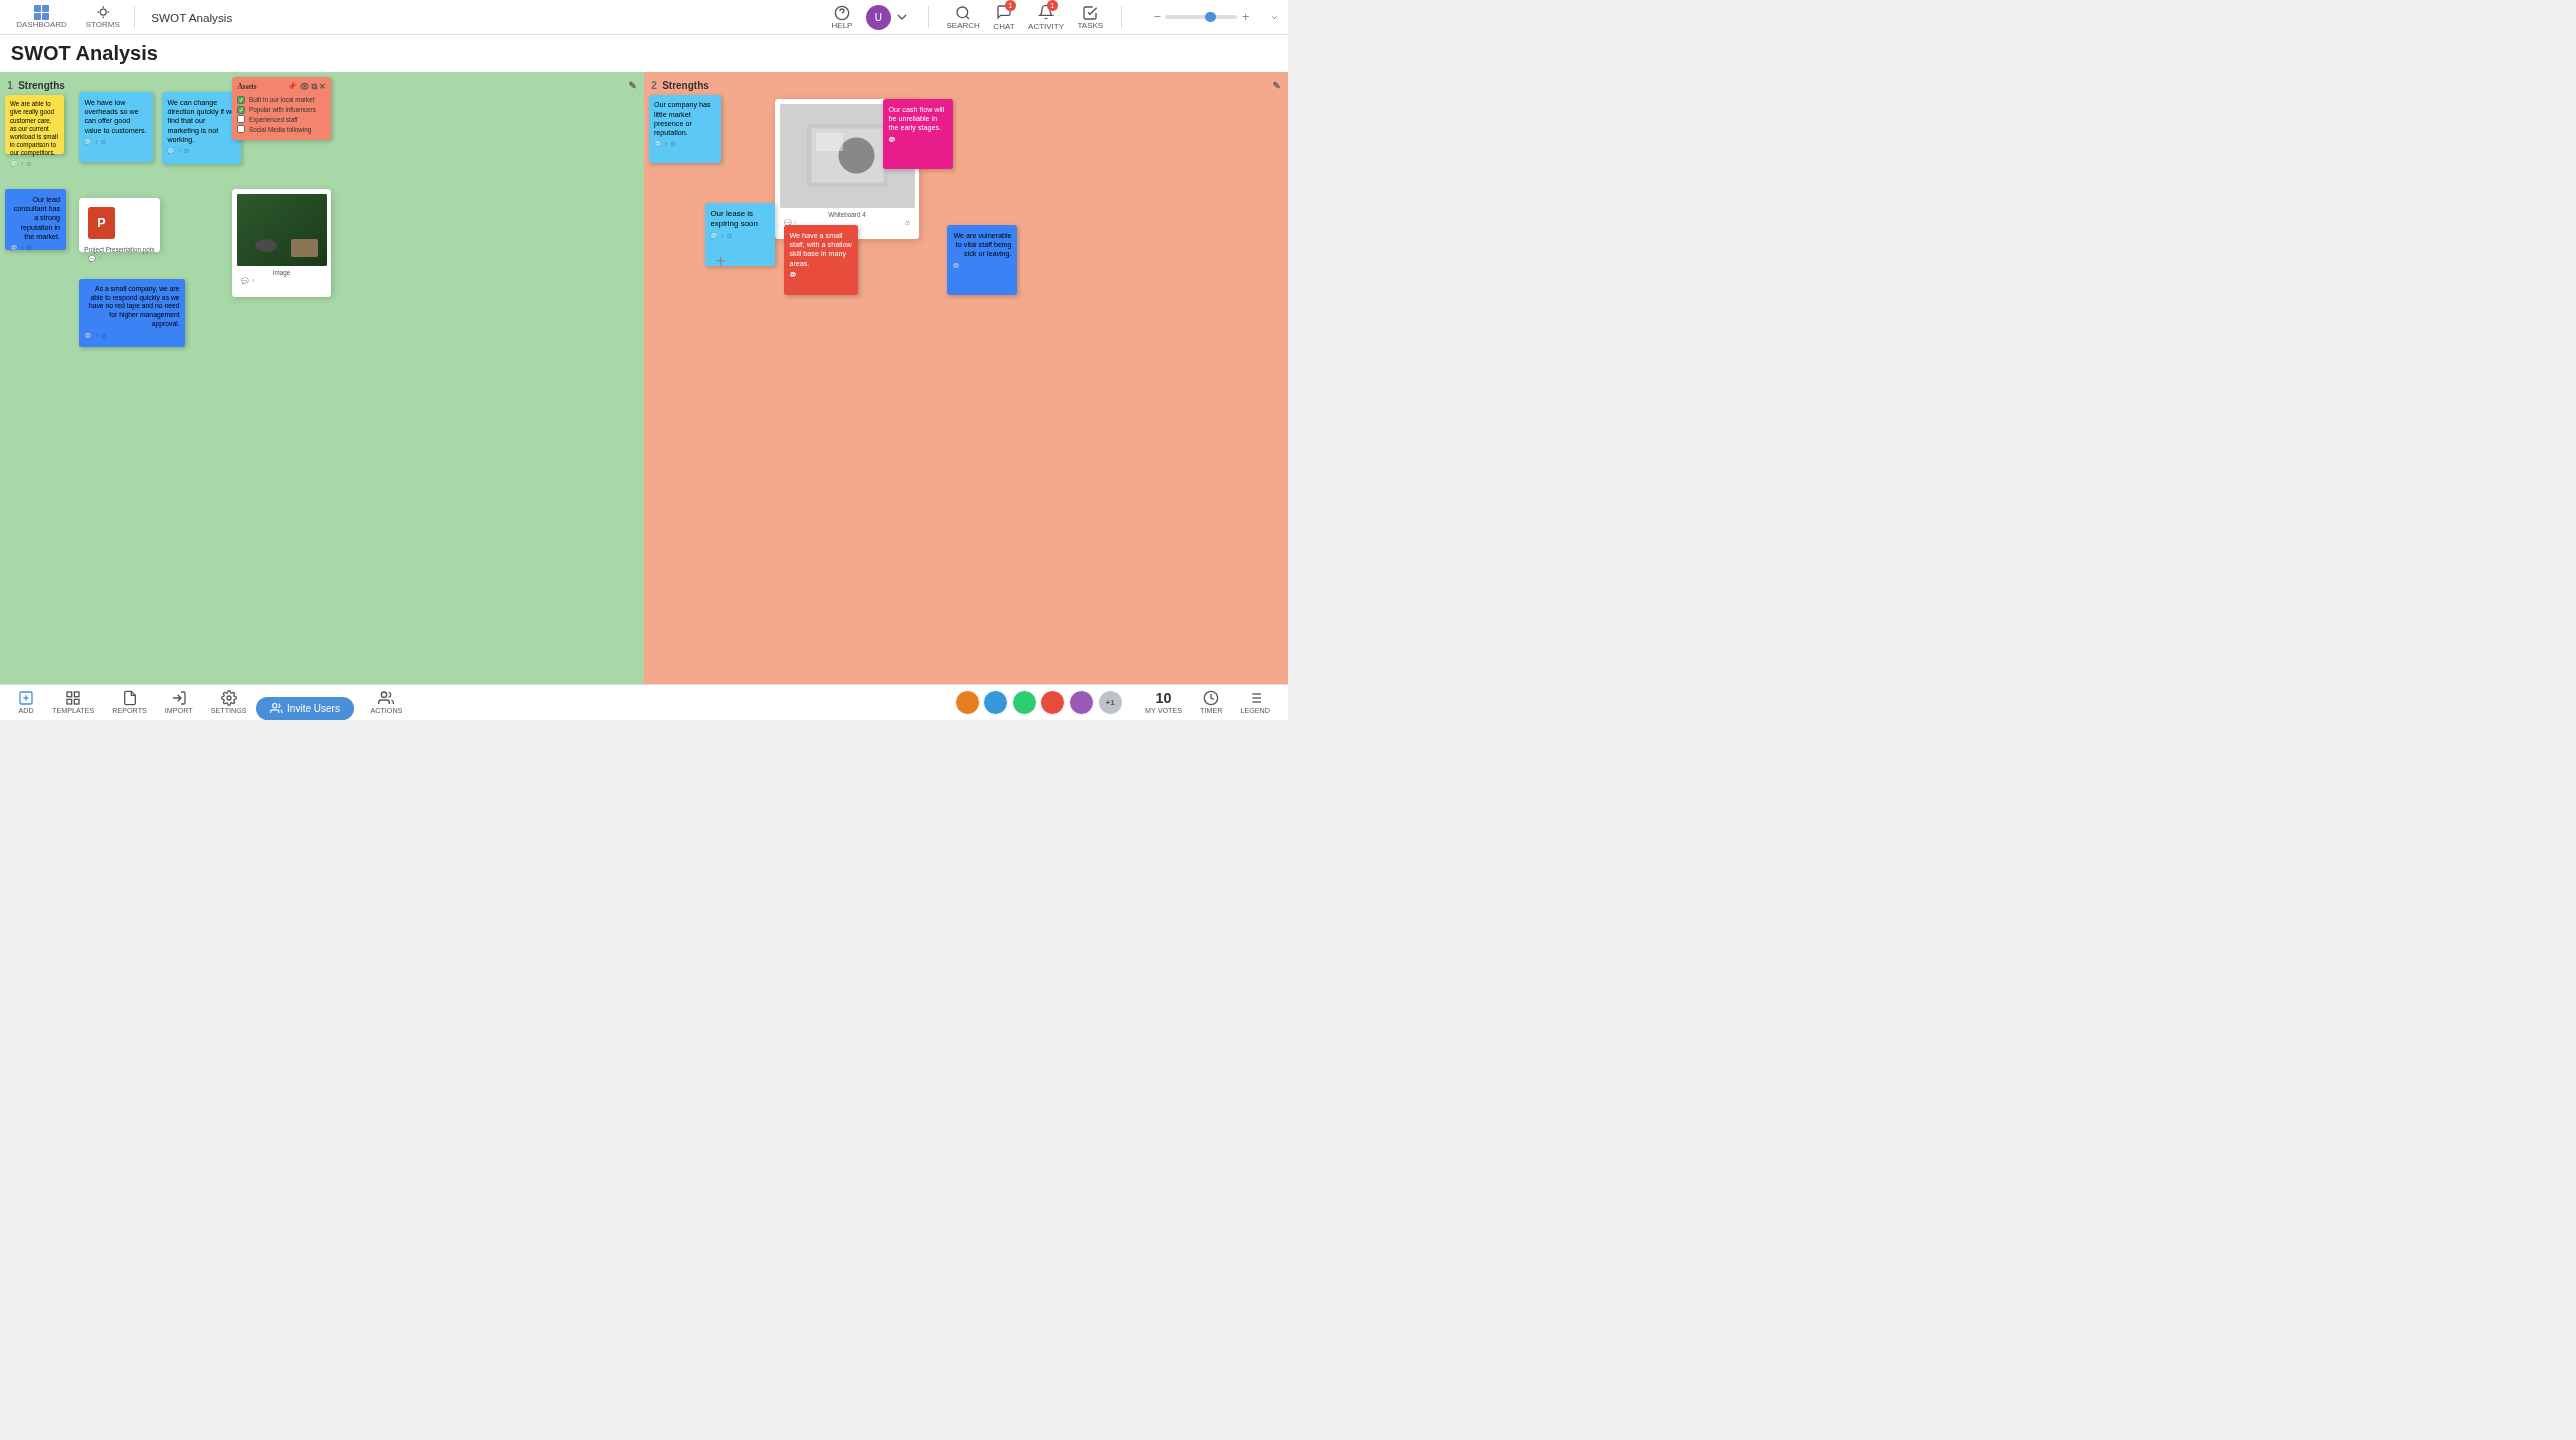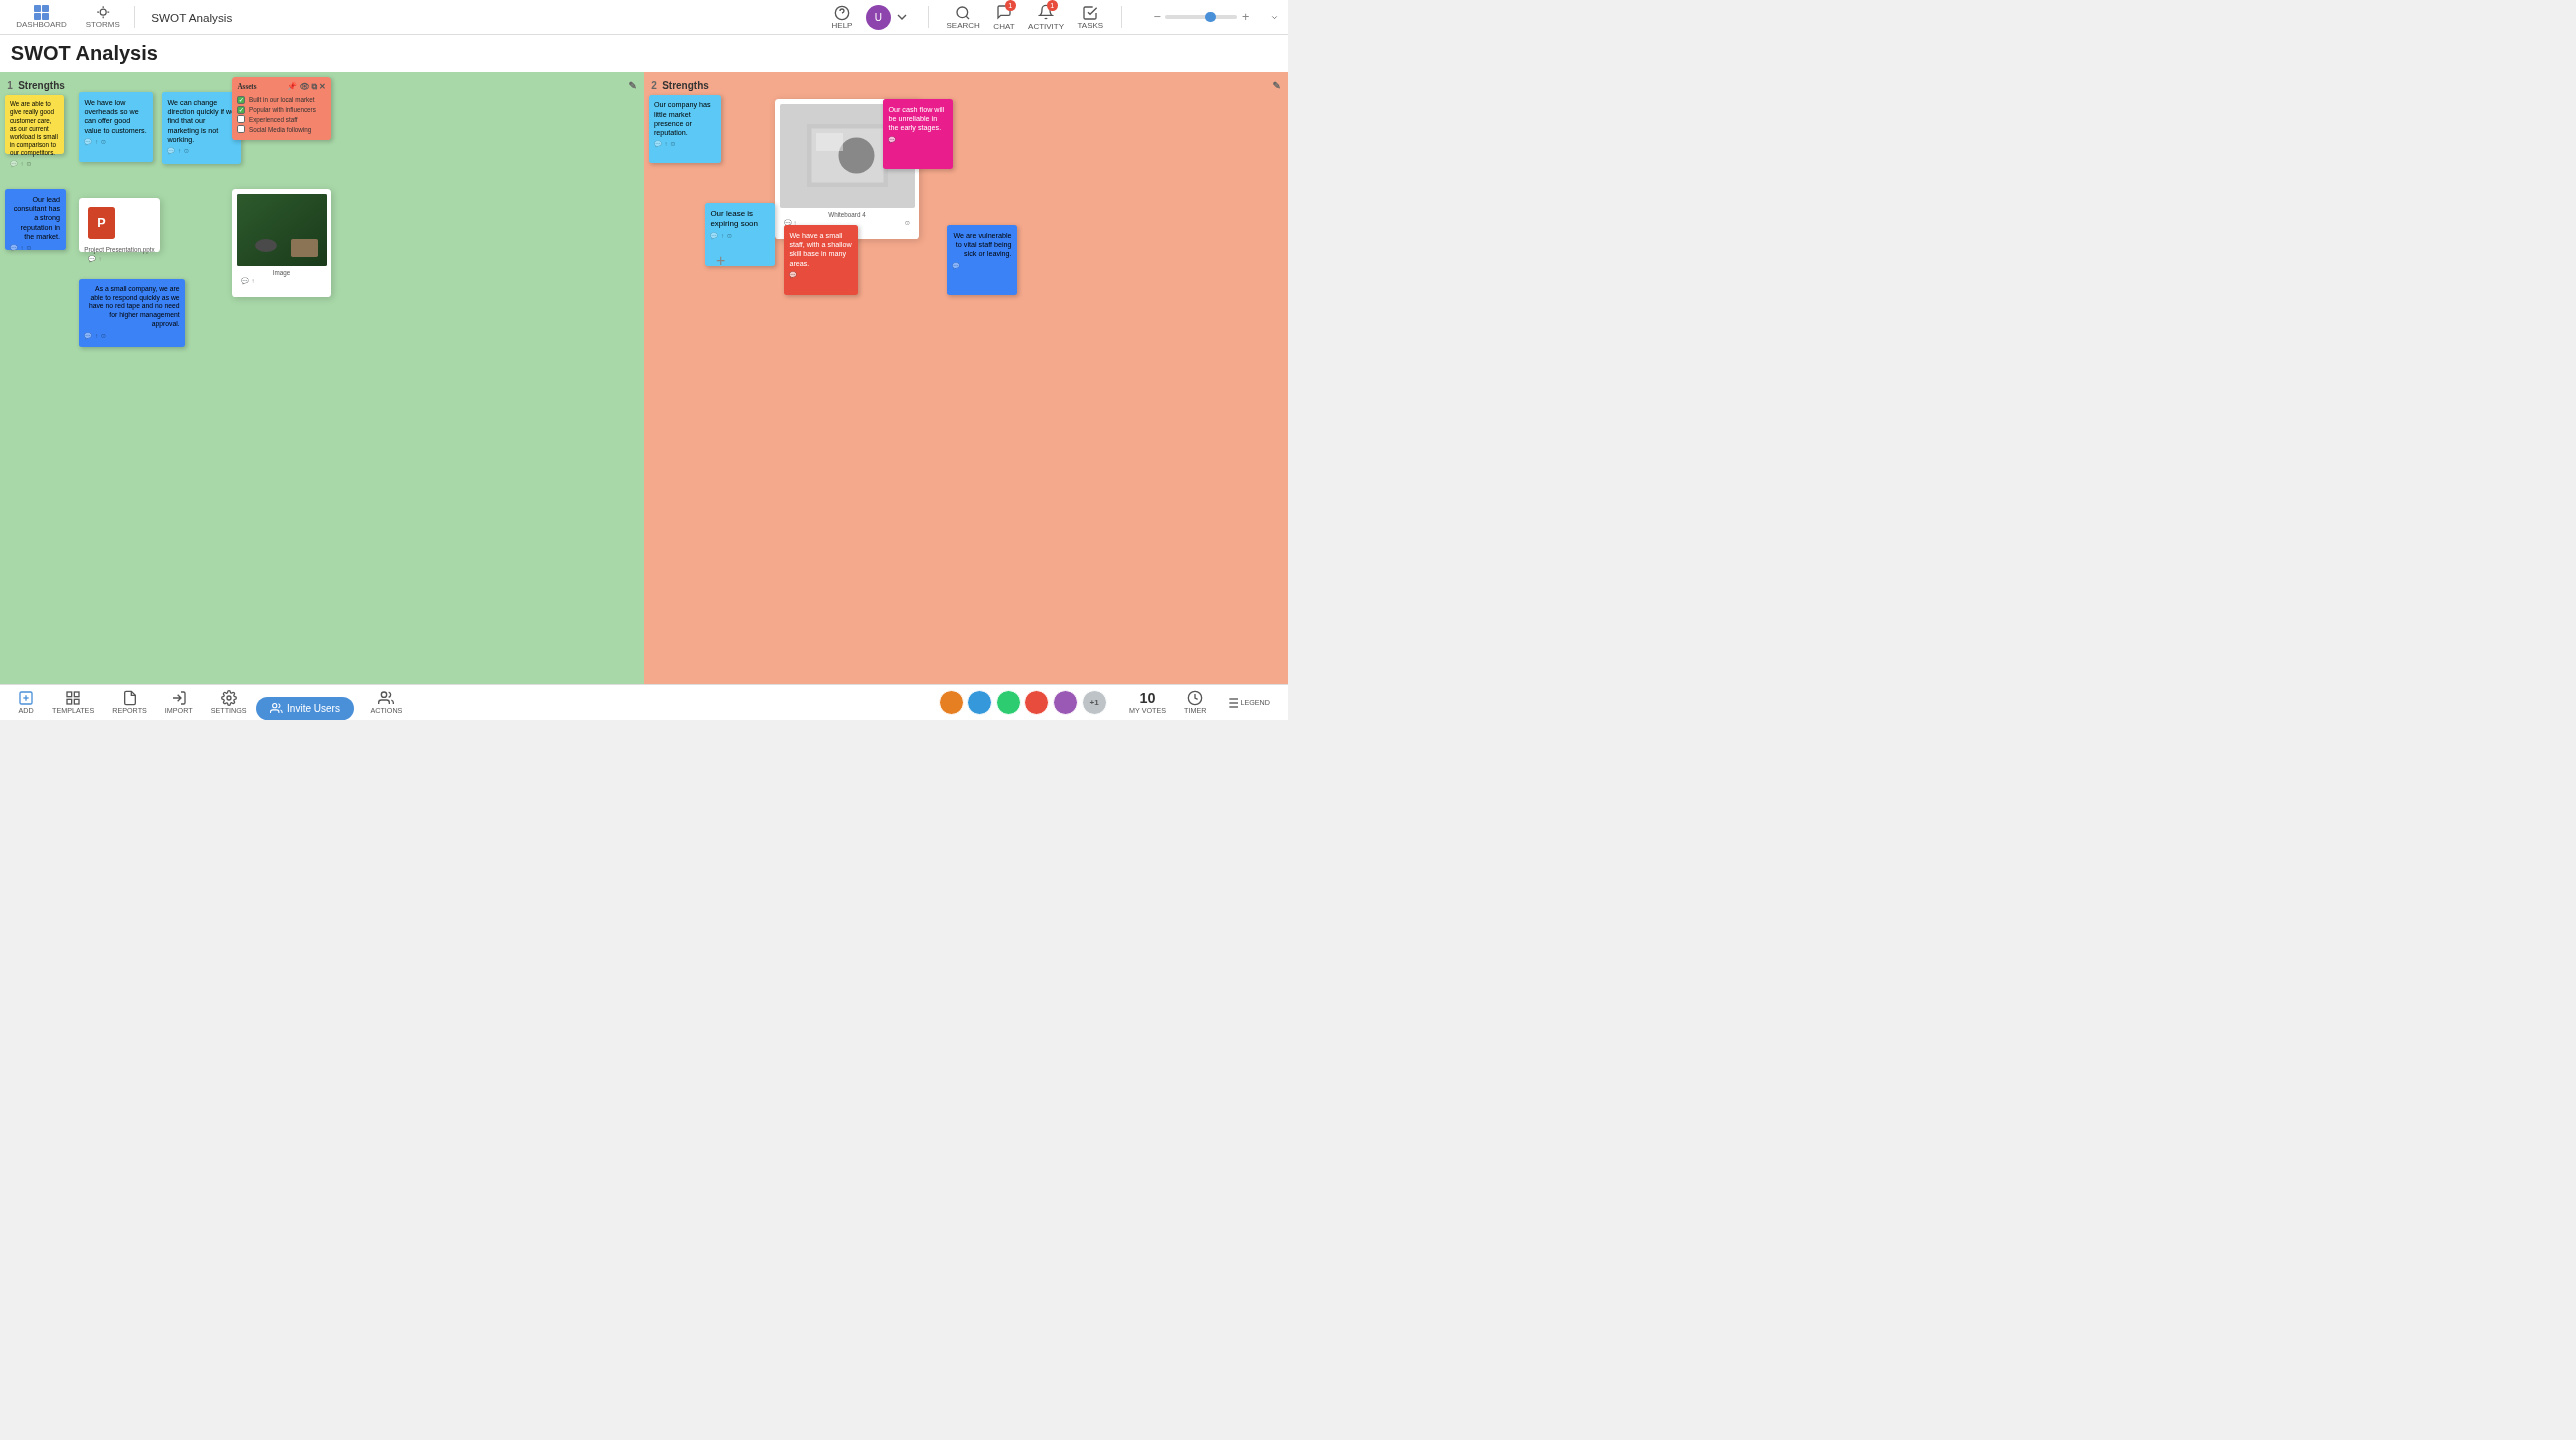--- a/index.html
+++ b/index.html
@@ -71,21 +71,21 @@
     .av { width: 25px; height: 25px; border-radius: 50%; border: 1.8px solid white; }
     .av-1 { background: #e67e22; }
     .av-2 { background: #3498db; }
     .av-3 { background: #2ecc71; }
     .av-4 { background: #e74c3c; }
     .av-5 { background: #9b59b6; }
     .av-plus { background: #bdc3c7; color: #555; font-size: 8px; display: flex; align-items: center; justify-content: center; font-weight: bold; }
     .votes-box { display: flex; flex-direction: column; align-items: center; font-size: 7.2px; color: #555; padding: 0 9px; }
     .votes-num { font-size: 14.4px; font-weight: bold; color: #333; }
     .timer-box { display: flex; flex-direction: column; align-items: center; font-size: 7.2px; color: #555; padding: 0 9px; }
-    .legend-box { display: flex; flex-direction: row; align-items: center; font-size: 7.2px; color: #555; padding: 0 9px; }
+    .legend-box { display: flex; flex-direction: column; align-items: center; font-size: 7.2px; color: #555; padding: 0 9px; }
 
     
     .plus-btn { position: absolute; font-size: 16px; color: #888; cursor: pointer; }
 
     
     .scroll-indicator { position: absolute; right: 1.8px; bottom: 4.5px; width: 5.4px; height: 27px; background: rgba(0,0,0,0.3); border-radius: 2.7px; }
   </style>
 </head>
 <body>
 

